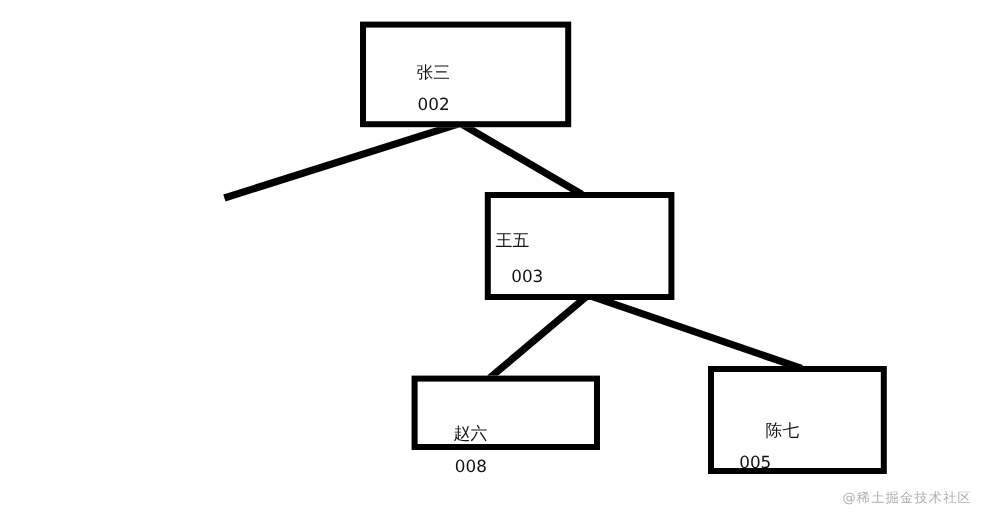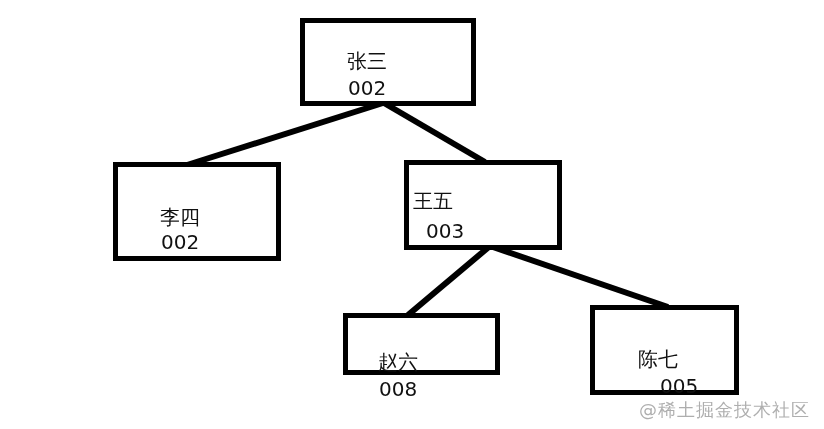--- a/index.html
+++ b/index.html
@@ -28,47 +28,47 @@
   }
   .node {
     position: absolute;
     box-sizing: border-box;
     border: 5px solid #000000;
     background: #ffffff;
   }
   .node span {
     position: absolute;
     display: block;
-    font-size: 20px;
+    font-size: 14px;
     line-height: 15px;
     color: #111111;
     white-space: nowrap;
   }
   
   .node-001 { left: 300px; top: 18px;  width: 176px; height: 88px; }
   .node-002 { left: 113px; top: 162px; width: 168px; height: 99px; }
   .node-003 { left: 404px; top: 160px; width: 158px; height: 90px; }
   .node-004 { left: 343px; top: 313px; width: 157px; height: 62px; }
   .node-005 { left: 590px; top: 305px; width: 149px; height: 90px; }
   
   .node-001 .name { left: 42px; top: 31px; }
   .node-001 .num  { left: 43px; top: 58px; }
   .node-002 .name { left: 42px; top: 43px; }
   .node-002 .num  { left: 43px; top: 68px; }
   .node-003 .name { left: 4px; top: 29px; }
   .node-003 .num  { left: 17px; top: 59px; }
   .node-004 .name { left: 30px; top: 37px; }
   .node-004 .num  { left: 31px; top: 64px; }
   .node-005 .name { left: 20px; top: 42px; margin-left: 23px; }
-  .node-005 .num  { left: 21px; top: 69px; margin-left: 44px; }
+  .node-005 .num  { left: 21px; top: 69px; }
   .watermark {
     position: absolute;
     right: 14px;
     bottom: 7px;
-    font-size: 18px;
+    font-size: 11px;
     color: #9b9b9b;
     opacity: 0.8;
     letter-spacing: 1px;
   }
 </style>
 </head>
 <body>
 
 <div class="canvas">
 
@@ -77,24 +77,20 @@
     <line x1="384" y1="103" x2="485" y2="162"></line>
     <line x1="490" y1="246" x2="408" y2="315"></line>
     <line x1="490" y1="246" x2="668" y2="307"></line>
   </svg>
 
   <div class="node node-001">
     <span class="name">张三</span>
     <span class="num">002</span>
   </div>
 
-  <div class="node node-002">
-    <span class="name">李四</span>
-    <span class="num">002</span>
-  </div>
 
   <div class="node node-003">
     <span class="name">王五</span>
     <span class="num">003</span>
   </div>
 
   <div class="node node-004">
     <span class="name">赵六</span>
     <span class="num">008</span>
   </div>

